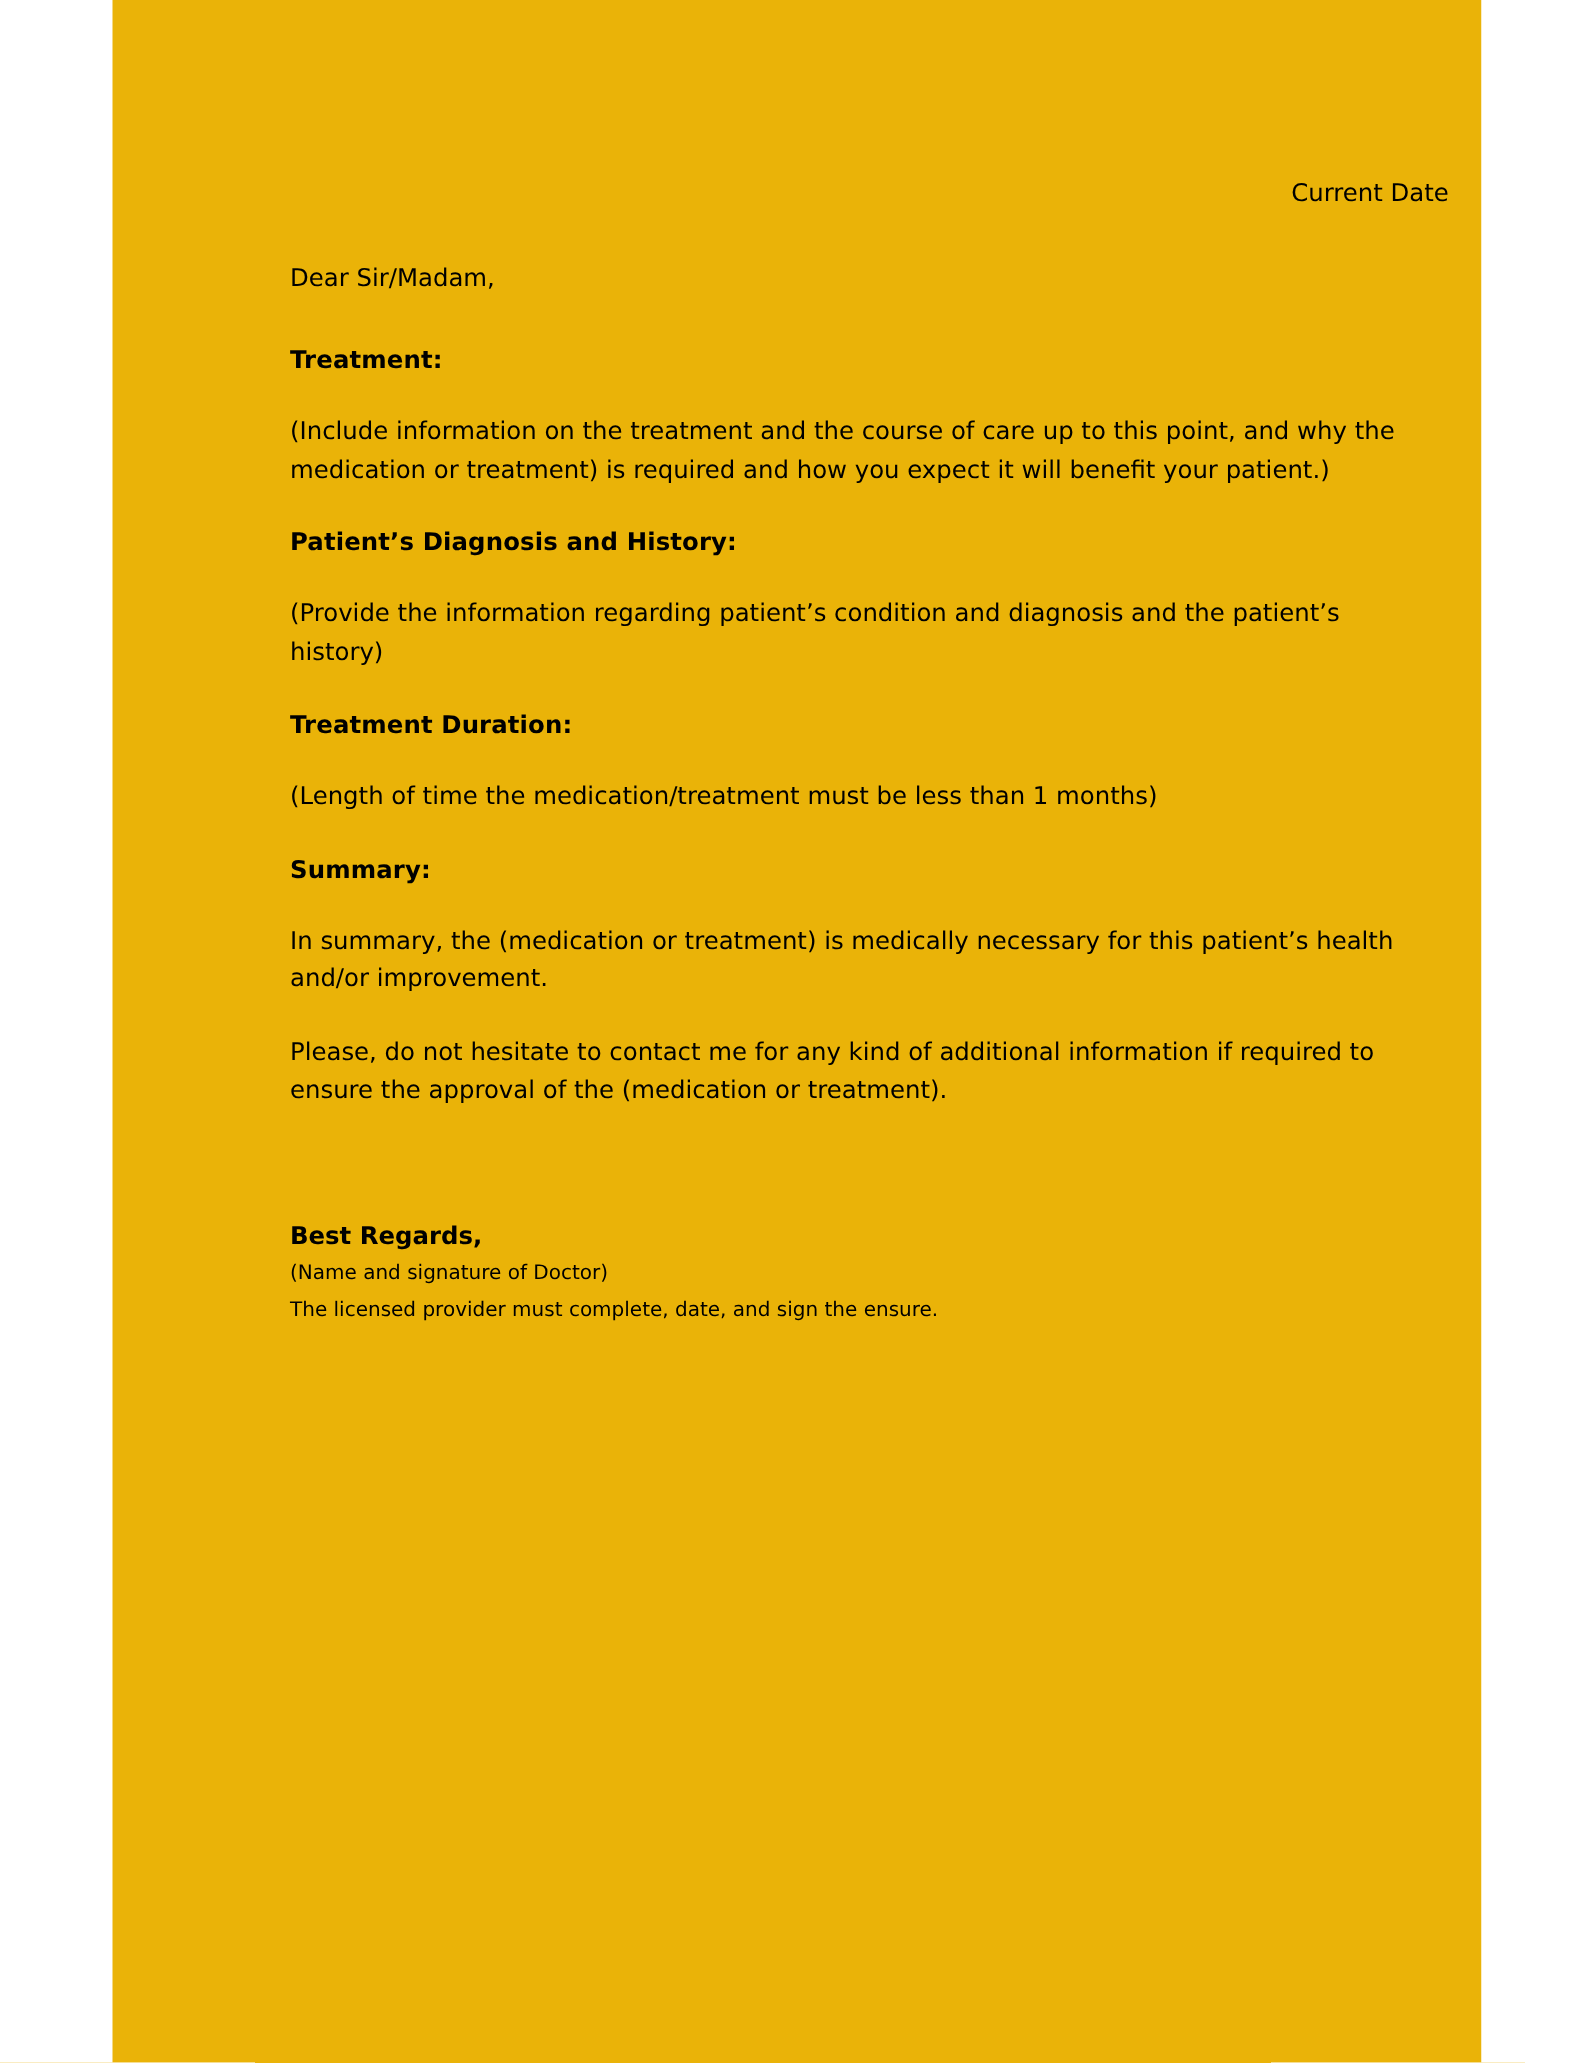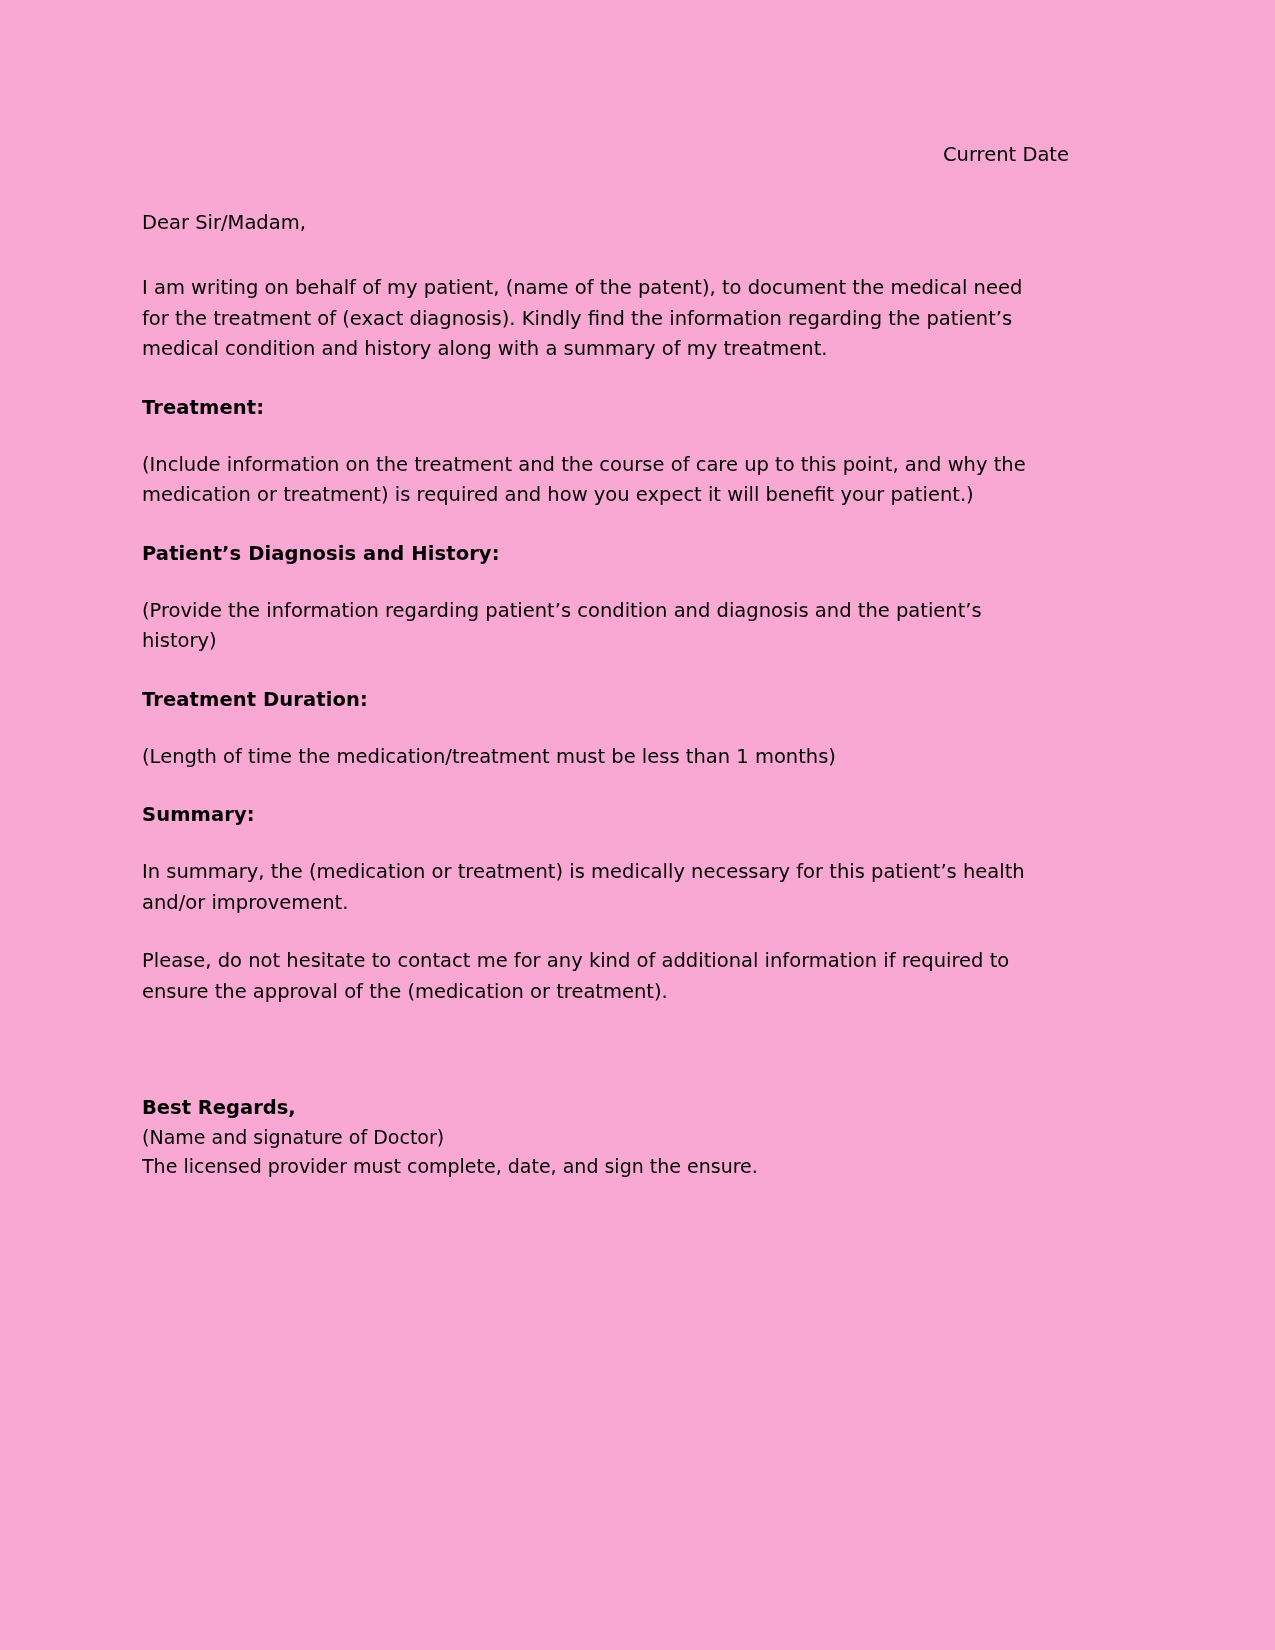--- a/index.html
+++ b/index.html
@@ -2,23 +2,23 @@
 <html><head>
 <meta charset="utf-8">
 <style>
   html, body {
     margin: 0;
     padding: 0;
     background: #ffffff;
   }
   .page {
     position: relative;
-    width: 1275px;
+    width: 1095px;
     height: 1650px;
-    background: #f9a8d4;
+    background: #eab308;
     margin: 0 auto;
     overflow: hidden;
     font-family: "DejaVu Sans", "Liberation Sans", sans-serif;
     color: #000000;
   }
   .content {
     position: absolute;
     left: 142px;
     top: 140px;
     width: 930px;
@@ -61,40 +61,39 @@
   .gap-block {
     height: 58px;
   }
   .signoff-heading {
     font-size: 19.5px;
     line-height: 29.5px;
     font-weight: bold;
     margin: 0;
   }
   .signoff-line {
-    font-size: 19px;
+    font-size: 16px;
     line-height: 29.5px;
     margin: 0;
   }
   .sec {
     margin: 0;
   }
 </style>
 </head>
 <body>
 
 <div class="page">
   <div class="content">
 
     <div class="date-line">Current Date</div>
 
 
     <div class="salutation">Dear Sir/Madam,</div>
 
-    <div class="para">I am writing on behalf of my patient, (name of the patent), to document the medical need for the treatment of (exact diagnosis). Kindly find the information regarding the patient’s medical condition and history along with a summary of my treatment.</div>
 
     <div class="sec">
       <div class="heading">Treatment:</div>
       <div class="para">(Include information on the treatment and the course of care up to this point, and why the medication or treatment) is required and how you expect it will benefit your patient.)</div>
     </div>
 
     <div class="sec">
       <div class="heading">Patient’s Diagnosis and History:</div>
       <div class="para">(Provide the information regarding patient’s condition and diagnosis and the patient’s history)</div>
     </div>

